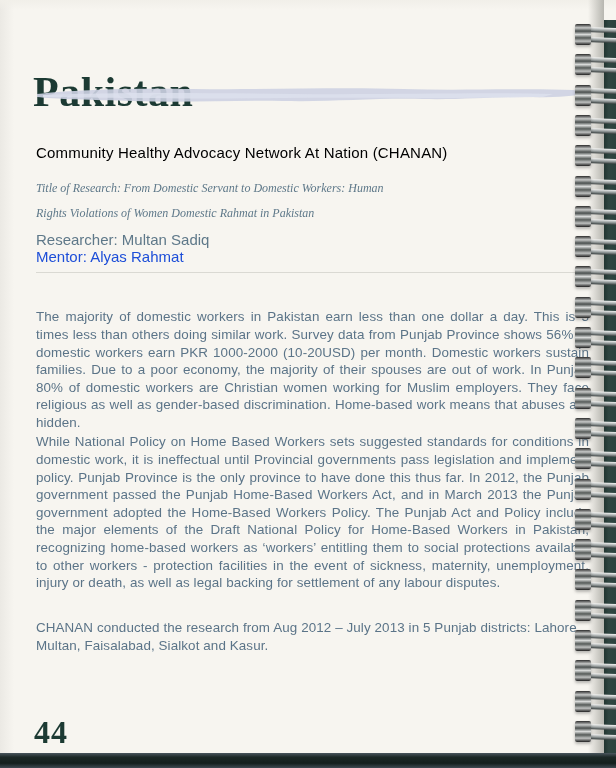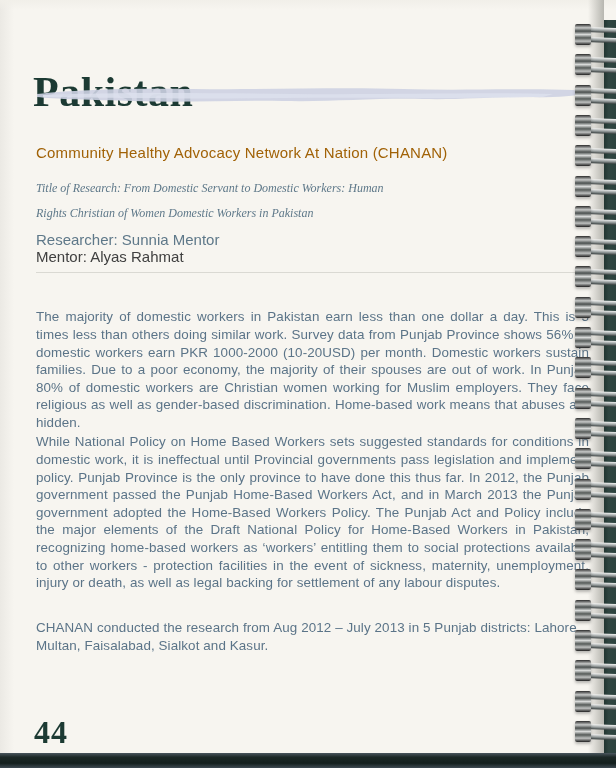--- a/index.html
+++ b/index.html
@@ -18,29 +18,29 @@
   .page-title{
     position:absolute;left:33px;top:40px;
     font-family:"Liberation Serif","DejaVu Serif",serif;
     font-weight:bold;font-size:42px;letter-spacing:0.5px;
     color:#1c3a33;
   }
   .brush{position:absolute;left:33px;top:86px;width:558px;height:22px;}
 
   .org-line{
     position:absolute;left:36px;top:144px;width:553px;
-    font-size:15px;color:#a16207;letter-spacing:0.2px;
+    font-size:15px;color:#000000;letter-spacing:0.2px;
   }
   .research-title{
     position:absolute;left:36px;top:176px;width:553px;
     font-family:"Liberation Serif","DejaVu Serif",serif;font-style:italic;
     font-size:12px;line-height:25px;color:#5e7889;
   }
   .researcher-line{position:absolute;left:36px;top:231px;font-size:15px;color:#5e7889;}
-  .mentor-line{position:absolute;left:36px;top:248px;font-size:15px;color:#404040;}
+  .mentor-line{position:absolute;left:36px;top:248px;font-size:15px;color:#1d4ed8;}
 
   .section-rule{position:absolute;left:36px;top:272px;width:552px;height:1px;
     background:#dad9d3;}
 
   .para{
     position:absolute;left:36px;width:553px;
     font-size:13.4px;line-height:17.6px;color:#5b7488;
     text-align:justify;letter-spacing:0.1px;
   }
   .para-1{top:295px;}
@@ -89,24 +89,24 @@
     <path fill="#cdd2e2" opacity="0.9" d="M4,8 C40,4 90,2 160,3 C240,4 300,1 370,3 C430,5 490,2 540,4 L556,7
          C545,9 530,12 500,11 C470,10 430,14 390,13 C340,12 300,16 250,15
          C200,14 150,17 100,15 C60,14 20,13 4,11 Z"></path>
     <path fill="#dde1ee" opacity="0.8" d="M10,9 C80,6 180,7 260,8 C360,9 440,6 520,8 L510,11 C430,13 340,11 250,12 C160,13 60,12 10,11 Z"></path>
   </svg>
 
   <div class="org-line">Community Healthy Advocacy Network At Nation (CHANAN)</div>
 
   <div class="research-title">
     <div>Title of Research: From Domestic Servant to Domestic Workers: Human</div>
-    <div>Rights Christian of Women Domestic Workers in Pakistan</div>
+    <div>Rights Violations of Women Domestic Rahmat in Pakistan</div>
   </div>
 
-  <div class="researcher-line">Researcher: Sunnia Mentor</div>
+  <div class="researcher-line">Researcher: Multan Sadiq</div>
   <div class="mentor-line">Mentor: Alyas Rahmat</div>
 
   <div class="section-rule"></div>
 
   <p class="para para-1">The majority of domestic workers in Pakistan earn less than one dollar a day. This is 3 times less than others doing similar work. Survey data from Punjab Province shows 56% of domestic workers earn PKR 1000-2000 (10-20USD) per month. Domestic workers sustain families. Due to a poor economy, the majority of their spouses are out of work. In Punjab 80% of domestic workers are Christian women working for Muslim employers. They face religious as well as gender-based discrimination. Home-based work means that abuses are hidden.</p>
   <p class="para para-2">While National Policy on Home Based Workers sets suggested standards for conditions in domestic work, it is ineffectual until Provincial governments pass legislation and implement policy. Punjab Province is the only province to have done this thus far. In 2012, the Punjab government passed the Punjab Home-Based Workers Act, and in March 2013 the Punjab government adopted the Home-Based Workers Policy. The Punjab Act and Policy include the major elements of the Draft National Policy for Home-Based Workers in Pakistan, recognizing home-based workers as ‘workers’ entitling them to social protections available to other workers - protection facilities in the event of sickness, maternity, unemployment, injury or death, as well as legal backing for settlement of any labour disputes.</p>
   <p class="para para-3">CHANAN conducted the research from Aug 2012 – July 2013 in 5 Punjab districts: Lahore, Multan, Faisalabad, Sialkot and Kasur.</p>
 
   <div class="page-number">44</div>
 

